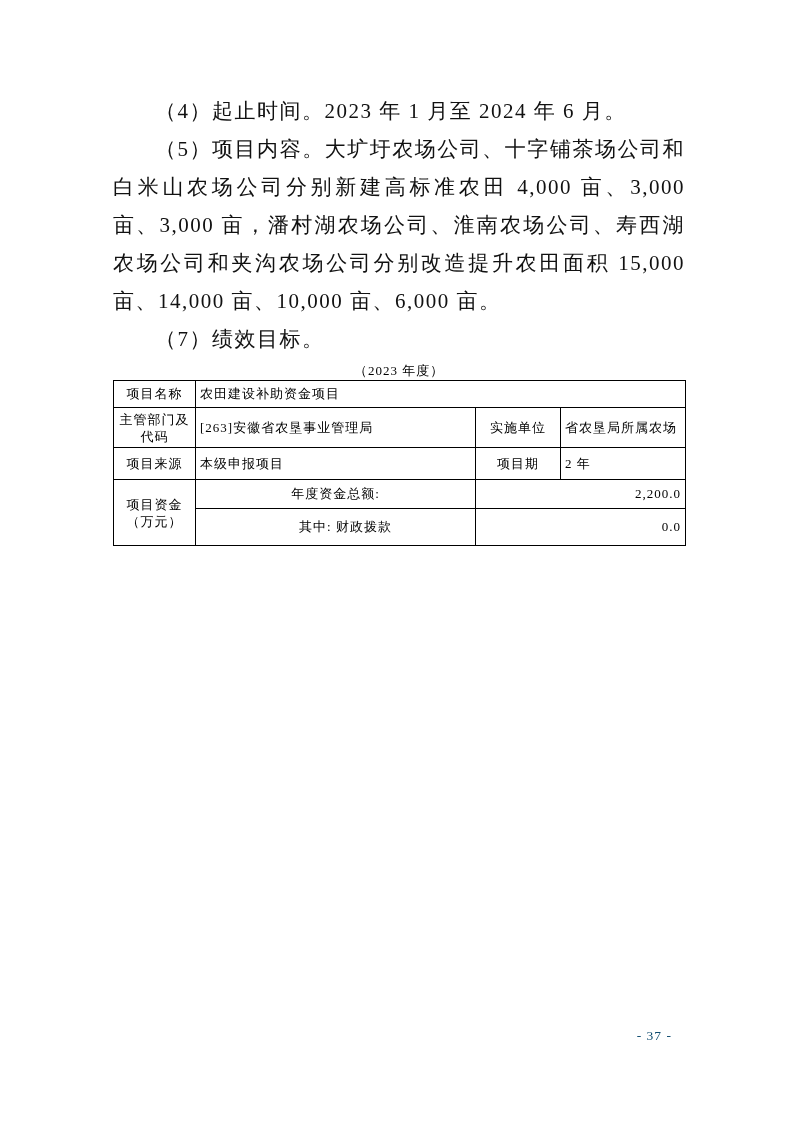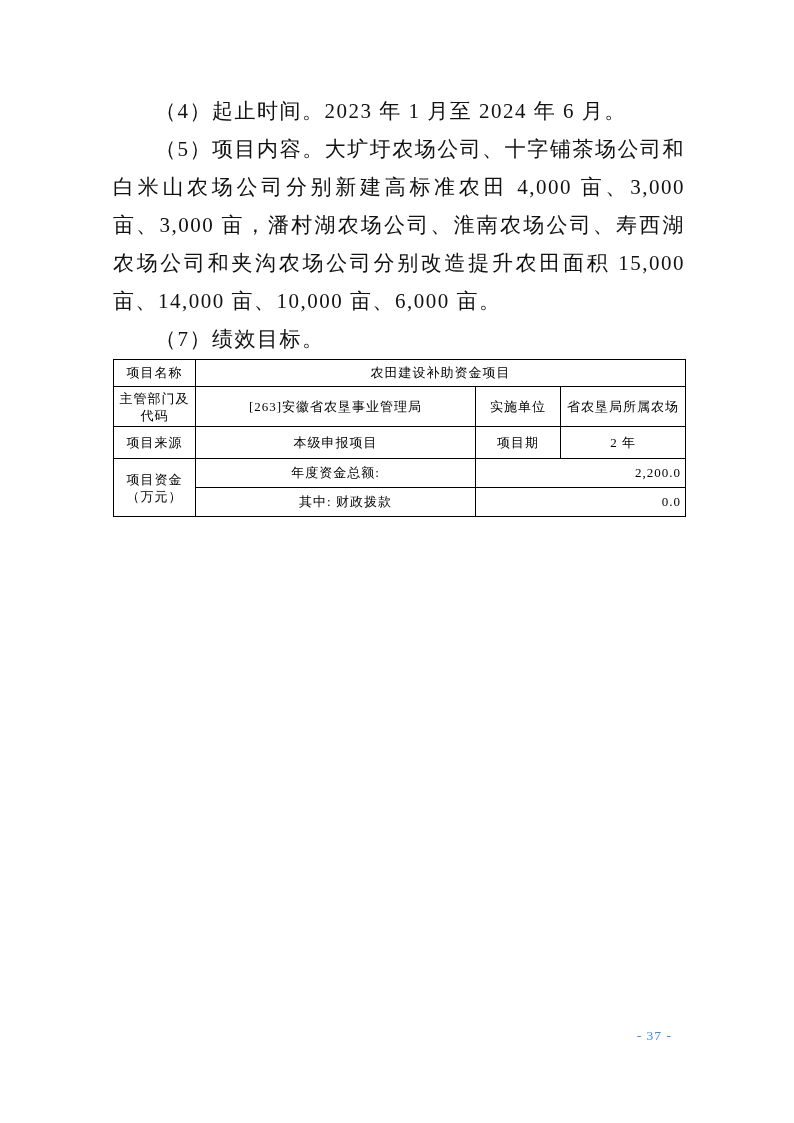--- a/index.html
+++ b/index.html
@@ -52,47 +52,48 @@
   }
   table.perf td {
     border: 1px solid #000000;
     letter-spacing: 1px;
     padding: 2px 4px;
     vertical-align: middle;
     overflow: hidden;
   }
   td.lbl   { text-align: center; }
   td.pre   { white-space: pre-line; line-height: 17px; }
-  td.val-c { text-align: center; }
+  td.val-c { text-align: left; }
   td.val-l { text-align: center; padding-left: 12px; }
   td.val-l.indent2 { padding-left: 24px; }
   td.val-r { text-align: right; padding-right: 8px; letter-spacing: 0.5px; }
   tr.r1 td  { height: 27px; }
   tr.r2 td  { height: 40px; }
   tr.r3 td  { height: 32px; }
   tr.r4a td { height: 29px; }
-  tr.r4b td { height: 29px; }
+  tr.r4b td { height: 37px; }
   .footer-pagenum {
     position: absolute;
     top: 1028px;
     right: 122px;
     font-size: 13.5px;
     letter-spacing: 1px;
-    color: #3b82f6;
+    color: #0c4a6e;
   }
 </style>
 </head>
 <body>
 
 <div class="content">
 
   <p class="para indent">（4）起止时间。2023 年 1 月至 2024 年 6 月。</p>
   <p class="para indent">（5）项目内容。大圹圩农场公司、十字铺茶场公司和白米山农场公司分别新建高标准农田 4,000 亩、3,000 亩、3,000 亩，潘村湖农场公司、淮南农场公司、寿西湖农场公司和夹沟农场公司分别改造提升农田面积 15,000 亩、14,000 亩、10,000 亩、6,000 亩。</p>
   <p class="para indent">（7）绩效目标。</p>
 
+  <div class="table-subtitle">（2023 年度）</div>
 
   <table class="perf">
     <colgroup>
       <col style="width:82px">
       <col style="width:280px">
       <col style="width:85px">
       <col style="width:125px">
     </colgroup>
     <tbody>
         <tr class="r1">

